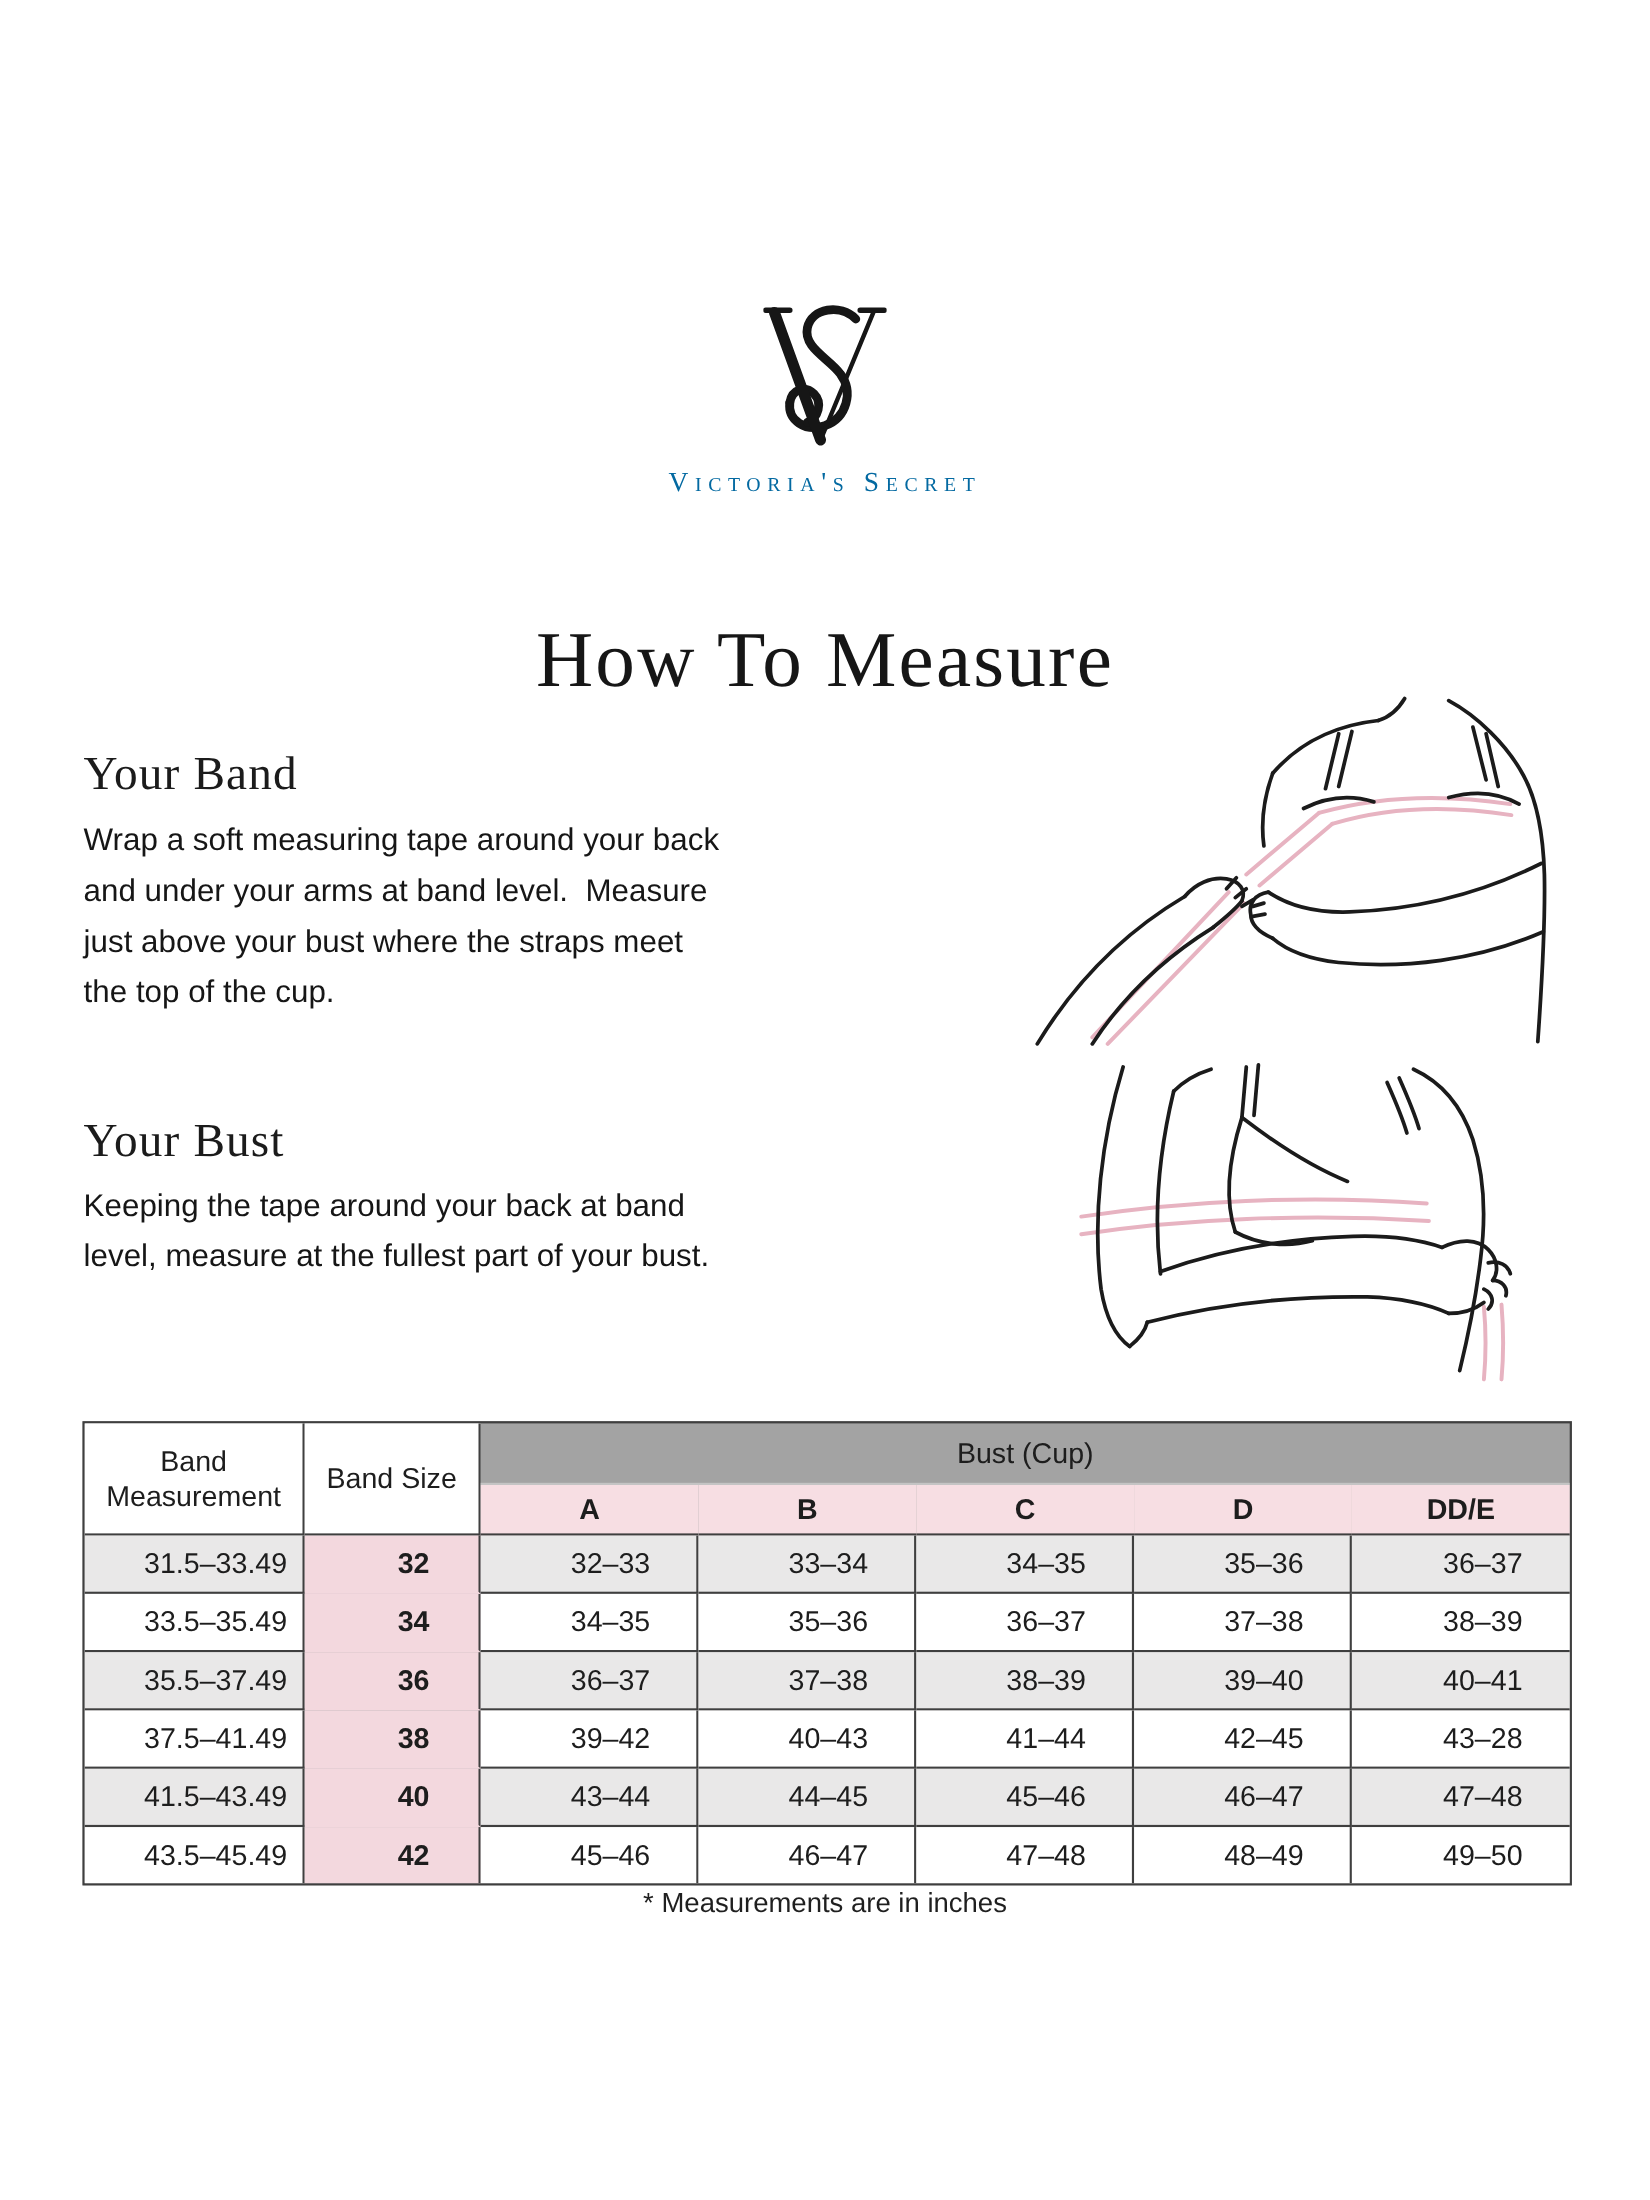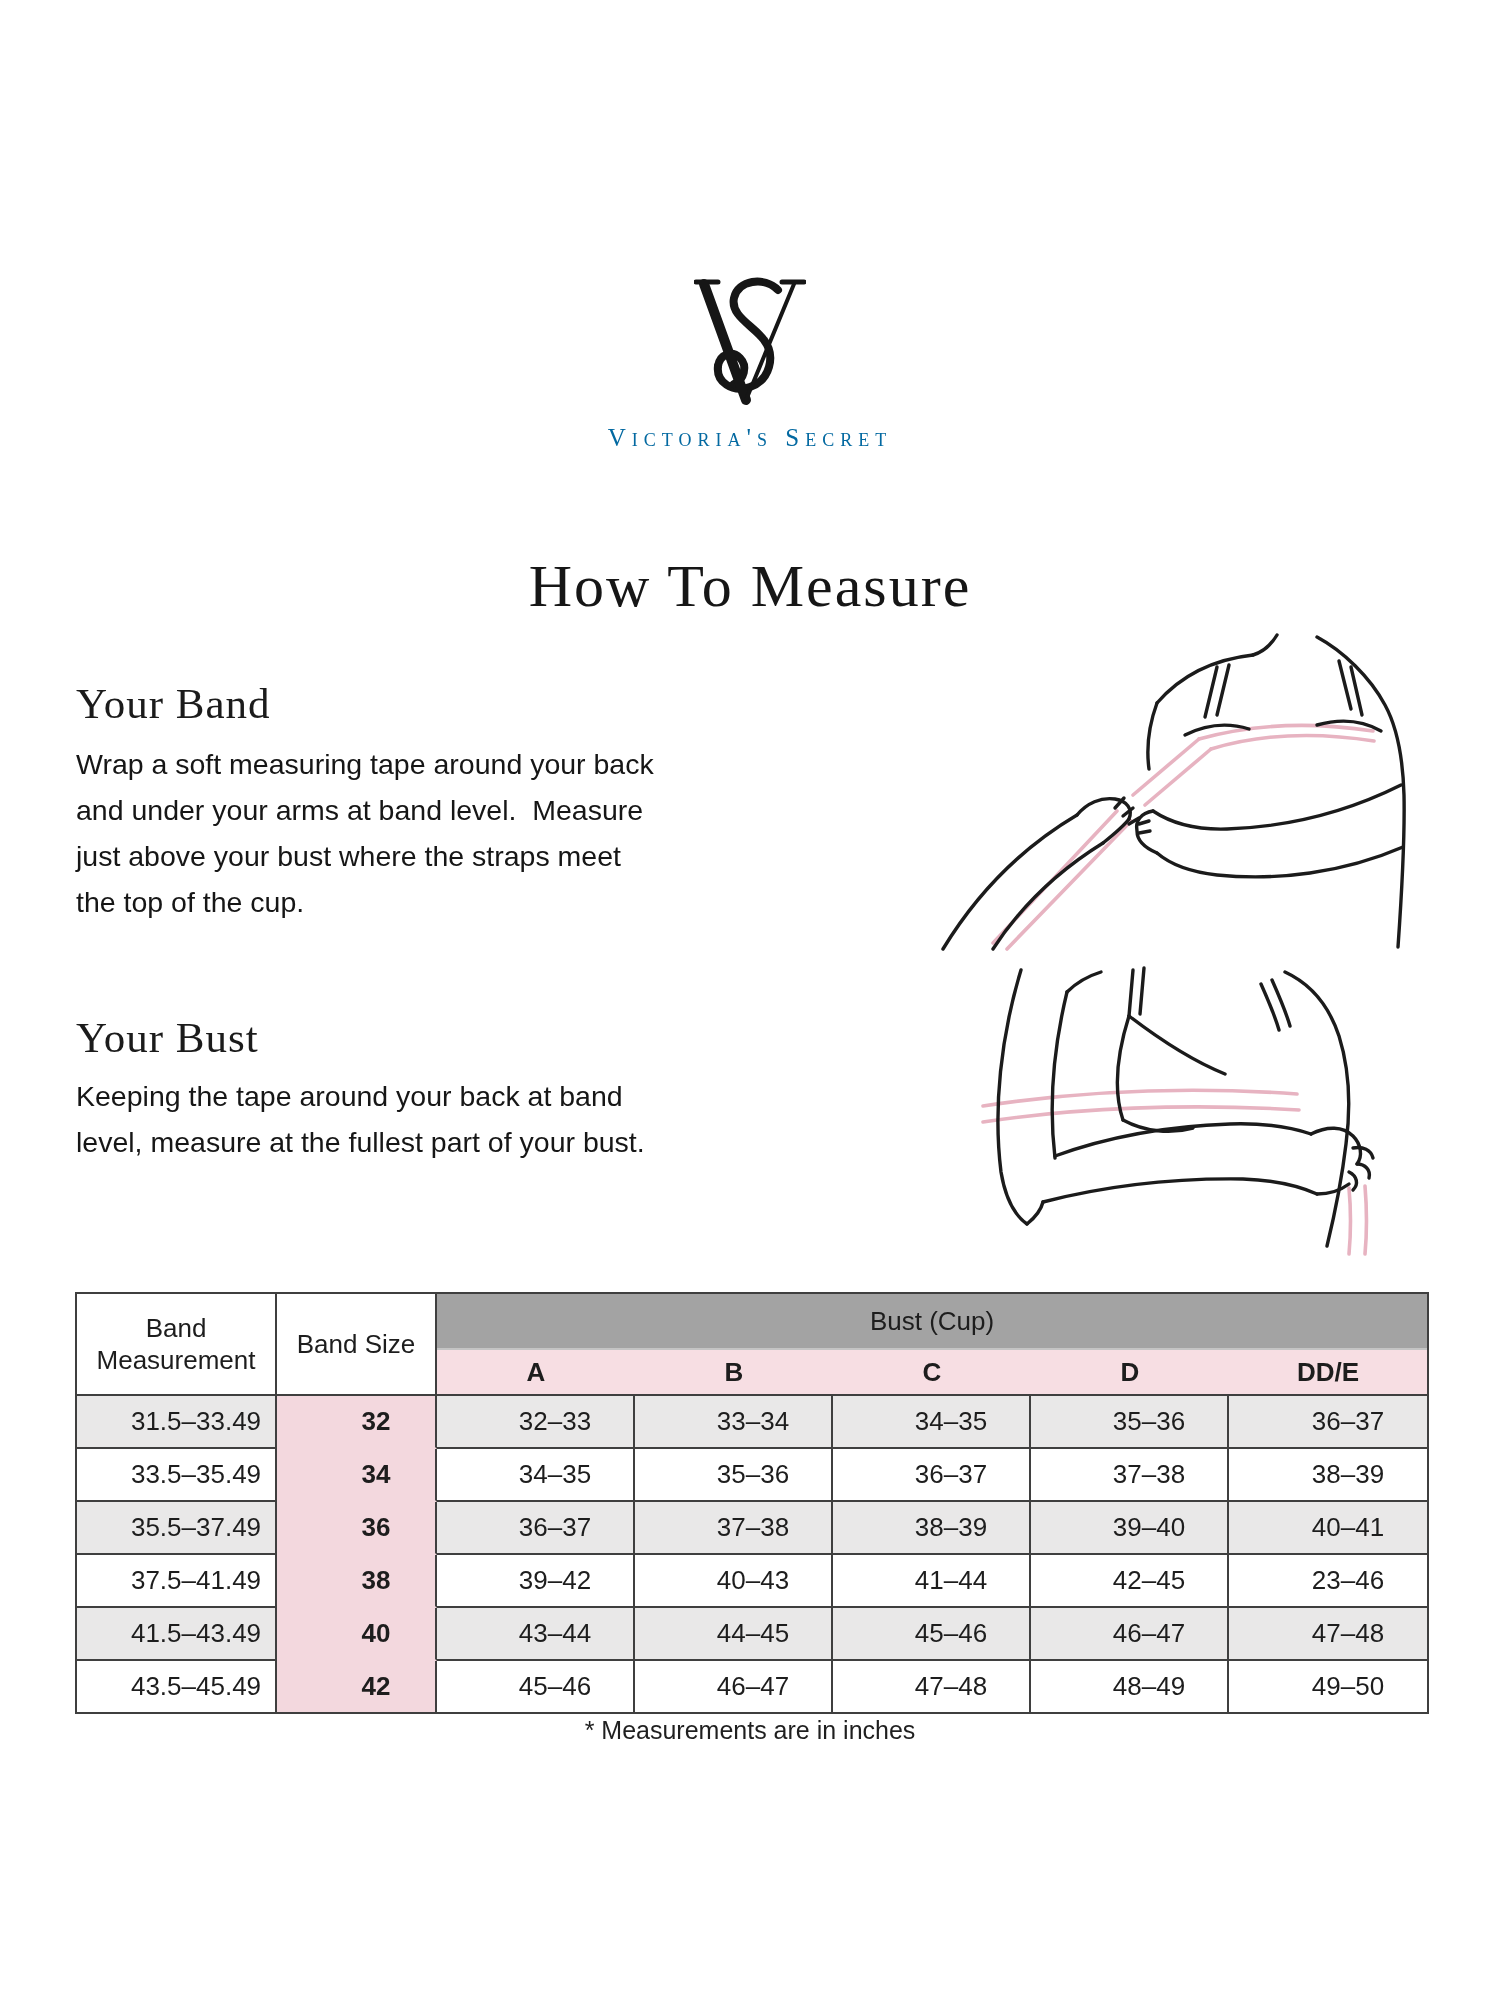--- a/index.html
+++ b/index.html
@@ -10,21 +10,21 @@
   .serif{font-family:"Liberation Serif","DejaVu Serif",serif;font-weight:400;}
 
   .brand{position:absolute;left:0;right:0;top:274px;display:flex;flex-direction:column;align-items:center;}
   .wordmark{
     font-family:"Liberation Serif","DejaVu Serif",serif;
     font-variant-caps:small-caps;font-size:25px;letter-spacing:6px;color:#0369a1;margin-top:6px;
   }
 
   .title{
     position:absolute;left:0;right:0;top:516px;text-align:center;
-    font-size:60px;letter-spacing:2px;color:#161616;line-height:1;
+    font-size:72px;letter-spacing:2px;color:#161616;line-height:1;
   }
 
   .sec-heading{position:absolute;left:76px;font-size:43px;letter-spacing:1px;color:#1b1b1b;line-height:1;}
   .h-band{top:646px;}
   .h-bust{top:980px;}
   .h-chart{top:1198px;font-size:44px;}
 
   .para{
     position:absolute;left:76px;width:650px;font-size:28.5px;line-height:46px;
     color:#161616;white-space:pre-wrap;
@@ -211,21 +211,21 @@
           <td class="cup-cell">39–40</td>
           <td class="cup-cell">40–41</td>
         </tr>
         <tr class="white">
           <td class="band-meas">37.5–41.49</td>
           <td class="band-size">38</td>
           <td class="cup-cell">39–42</td>
           <td class="cup-cell">40–43</td>
           <td class="cup-cell">41–44</td>
           <td class="cup-cell">42–45</td>
-          <td class="cup-cell">23–46</td>
+          <td class="cup-cell">43–28</td>
         </tr>
         <tr class="gray">
           <td class="band-meas">41.5–43.49</td>
           <td class="band-size">40</td>
           <td class="cup-cell">43–44</td>
           <td class="cup-cell">44–45</td>
           <td class="cup-cell">45–46</td>
           <td class="cup-cell">46–47</td>
           <td class="cup-cell">47–48</td>
         </tr>

